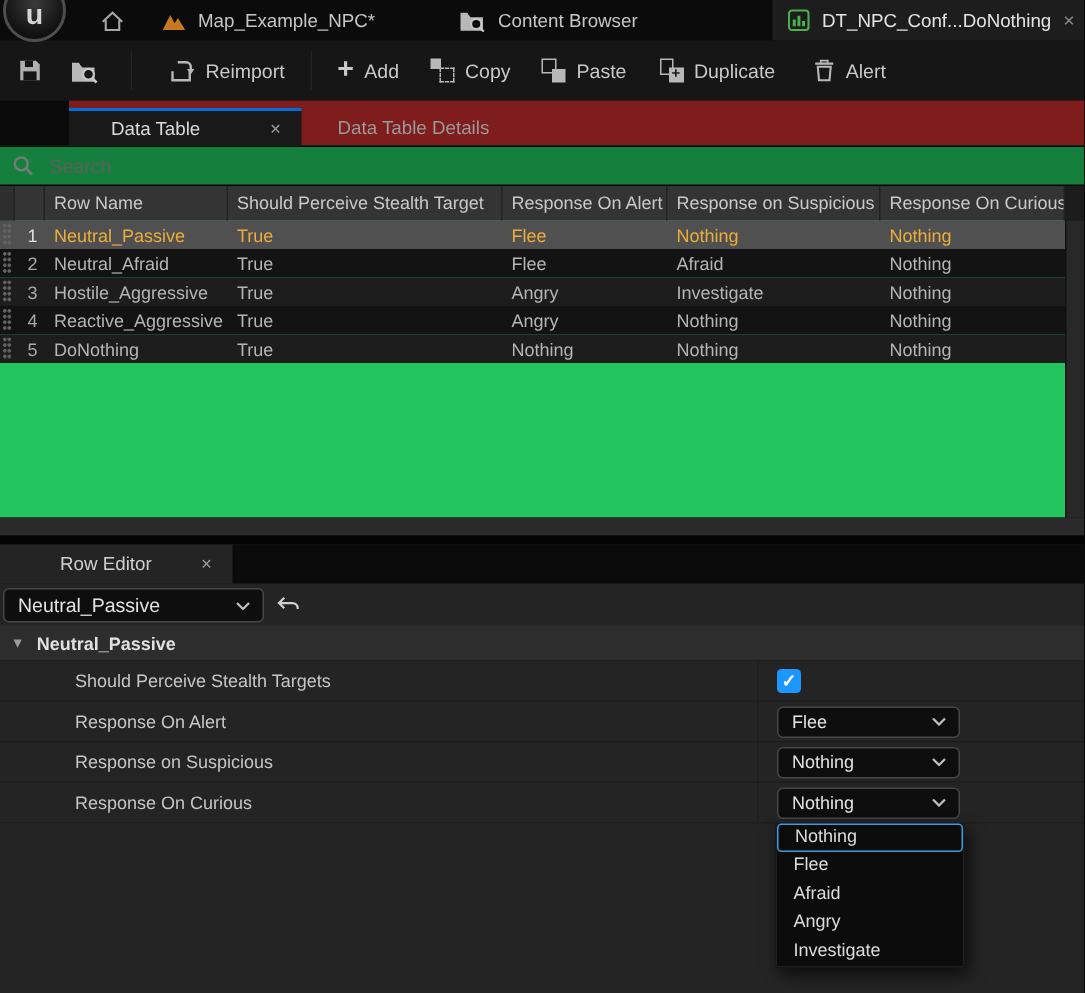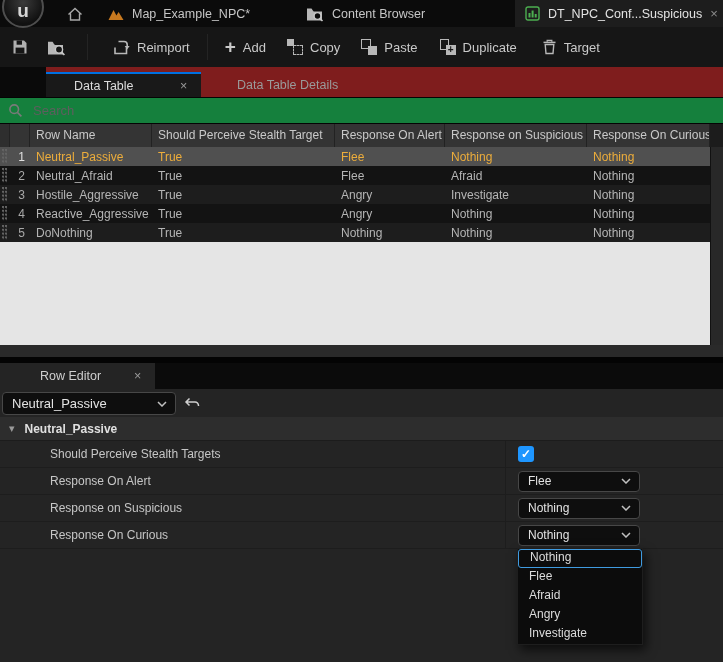--- a/index.html
+++ b/index.html
@@ -35,30 +35,30 @@
   .ic-paste .b{position:absolute;right:0;bottom:0;width:9px;height:9px;background:#b8b8b8;}
   .ic-dup .a{position:absolute;left:0;top:0;width:9px;height:11px;border:1.5px solid #b8b8b8;}
   .ic-dup .b{position:absolute;right:0;bottom:0;width:10px;height:10px;background:#b8b8b8;
     color:#161616;font-size:10px;font-weight:bold;line-height:9px;text-align:center;}
 
   
   .paneltabs{position:absolute;left:0;top:67px;width:723px;height:30px;background:#7f1d1d;margin-left:46px;}
   .ptab{position:absolute;top:5px;height:25px;display:flex;align-items:center;font-size:12.5px;}
   .ptab.active{left:0;width:155px;background:#191919;border-top:2px solid #0070E0;color:#dcdcdc;padding-left:28px;}
   .ptab.active .close{position:absolute;left:134px;color:#9a9a9a;}
-  .ptab.idle{left:164px;width:160px;color:#9a9a9a;padding-left:27px;}
+  .ptab.idle{left:152px;width:160px;color:#9a9a9a;padding-left:27px;}
 
   
   .searchbar{position:absolute;left:0;top:97px;width:723px;height:27px;background:#15803d;
     border-top:1px solid #040404;border-bottom:1px solid #040404;display:flex;align-items:center;padding-left:8px;gap:8px;}
   .searchbar input{flex:1;background:transparent;border:0;outline:none;color:#cfcfcf;font-size:13px;}
   .searchbar input::placeholder{color:#5e5e5e;}
 
   
-  .dtable{position:absolute;left:0;top:124px;width:710px;height:221px;background:#e5e5e5;overflow:hidden;}
+  .dtable{position:absolute;left:0;top:124px;width:710px;height:221px;background:#22c55e;overflow:hidden;}
   .thead{display:flex;height:23px;background:#343434;}
   .thead .hc{font-size:12px;color:#c9c9c9;line-height:23px;padding-left:6px;white-space:nowrap;
     overflow:hidden;border-right:1px solid #222;}
   .trow{display:flex;height:19px;align-items:center;}
   .trow.even{background:#131313;}
   .trow.odd{background:#1d1d1d;}
   .trow.sel{background:#505050;}
   .c-h{width:10px;flex:none;display:flex;align-items:center;justify-content:center;height:100%;}
   .c-n{width:20px;flex:none;text-align:right;padding-right:5px;font-size:12px;color:#a9a9a9;}
   .c-name{width:122px;}.c-st{width:183px;}.c-al{width:110px;}.c-su{width:142px;}.c-cu{width:123px;}
@@ -137,21 +137,21 @@
     </div>
     <div class="toptab active">
       <span>
         <svg width="15" height="15" viewBox="0 0 15 15">
           <rect x="1" y="1" width="13" height="13" rx="2" fill="none" stroke="#4CAF50" stroke-width="1.4"></rect>
           <rect x="3.5" y="7" width="2" height="4.5" fill="#4CAF50"></rect>
           <rect x="6.6" y="4.5" width="2" height="7" fill="#4CAF50"></rect>
           <rect x="9.7" y="8" width="2" height="3.5" fill="#4CAF50"></rect>
         </svg>
       </span>
-      <span>DT_NPC_Conf...Suspicious</span>
+      <span>DT_NPC_Conf...DoNothing</span>
       <span class="close">×</span>
     </div>
   </div>
 
   <div class="toolbar">
     <button class="tbtn">
       <span>
         <svg width="16" height="16" viewBox="0 0 16 16">
           <path d="M1.5 1.5 h10.5 l2.5 2.5 v10.5 h-13 z" fill="#b0b0b0"></path>
           <rect x="4.6" y="1.5" width="5.4" height="4.2" fill="#161616"></rect>
@@ -206,21 +206,21 @@
       <span>Duplicate</span>
     </button>
     <button class="tbtn ml25">
       <span>
         <svg width="15" height="16" viewBox="0 0 15 16">
           <path d="M5.2 2.8 V1.4 h4.6 v1.4" stroke="#b8b8b8" stroke-width="1.3" fill="none"></path>
           <line x1="1.5" y1="3.4" x2="13.5" y2="3.4" stroke="#b8b8b8" stroke-width="1.5"></line>
           <path d="M3.2 5.5 h8.6 l-0.8 9 h-7 z" fill="none" stroke="#b8b8b8" stroke-width="1.4"></path>
         </svg>
       </span>
-      <span>Target</span>
+      <span>Alert</span>
     </button>
   </div>
 
   <div class="paneltabs">
     <div class="ptab active">
       <span>Data Table</span>
       <span class="close">×</span>
     </div>
     <div class="ptab idle">
       <span>Data Table Details</span>

